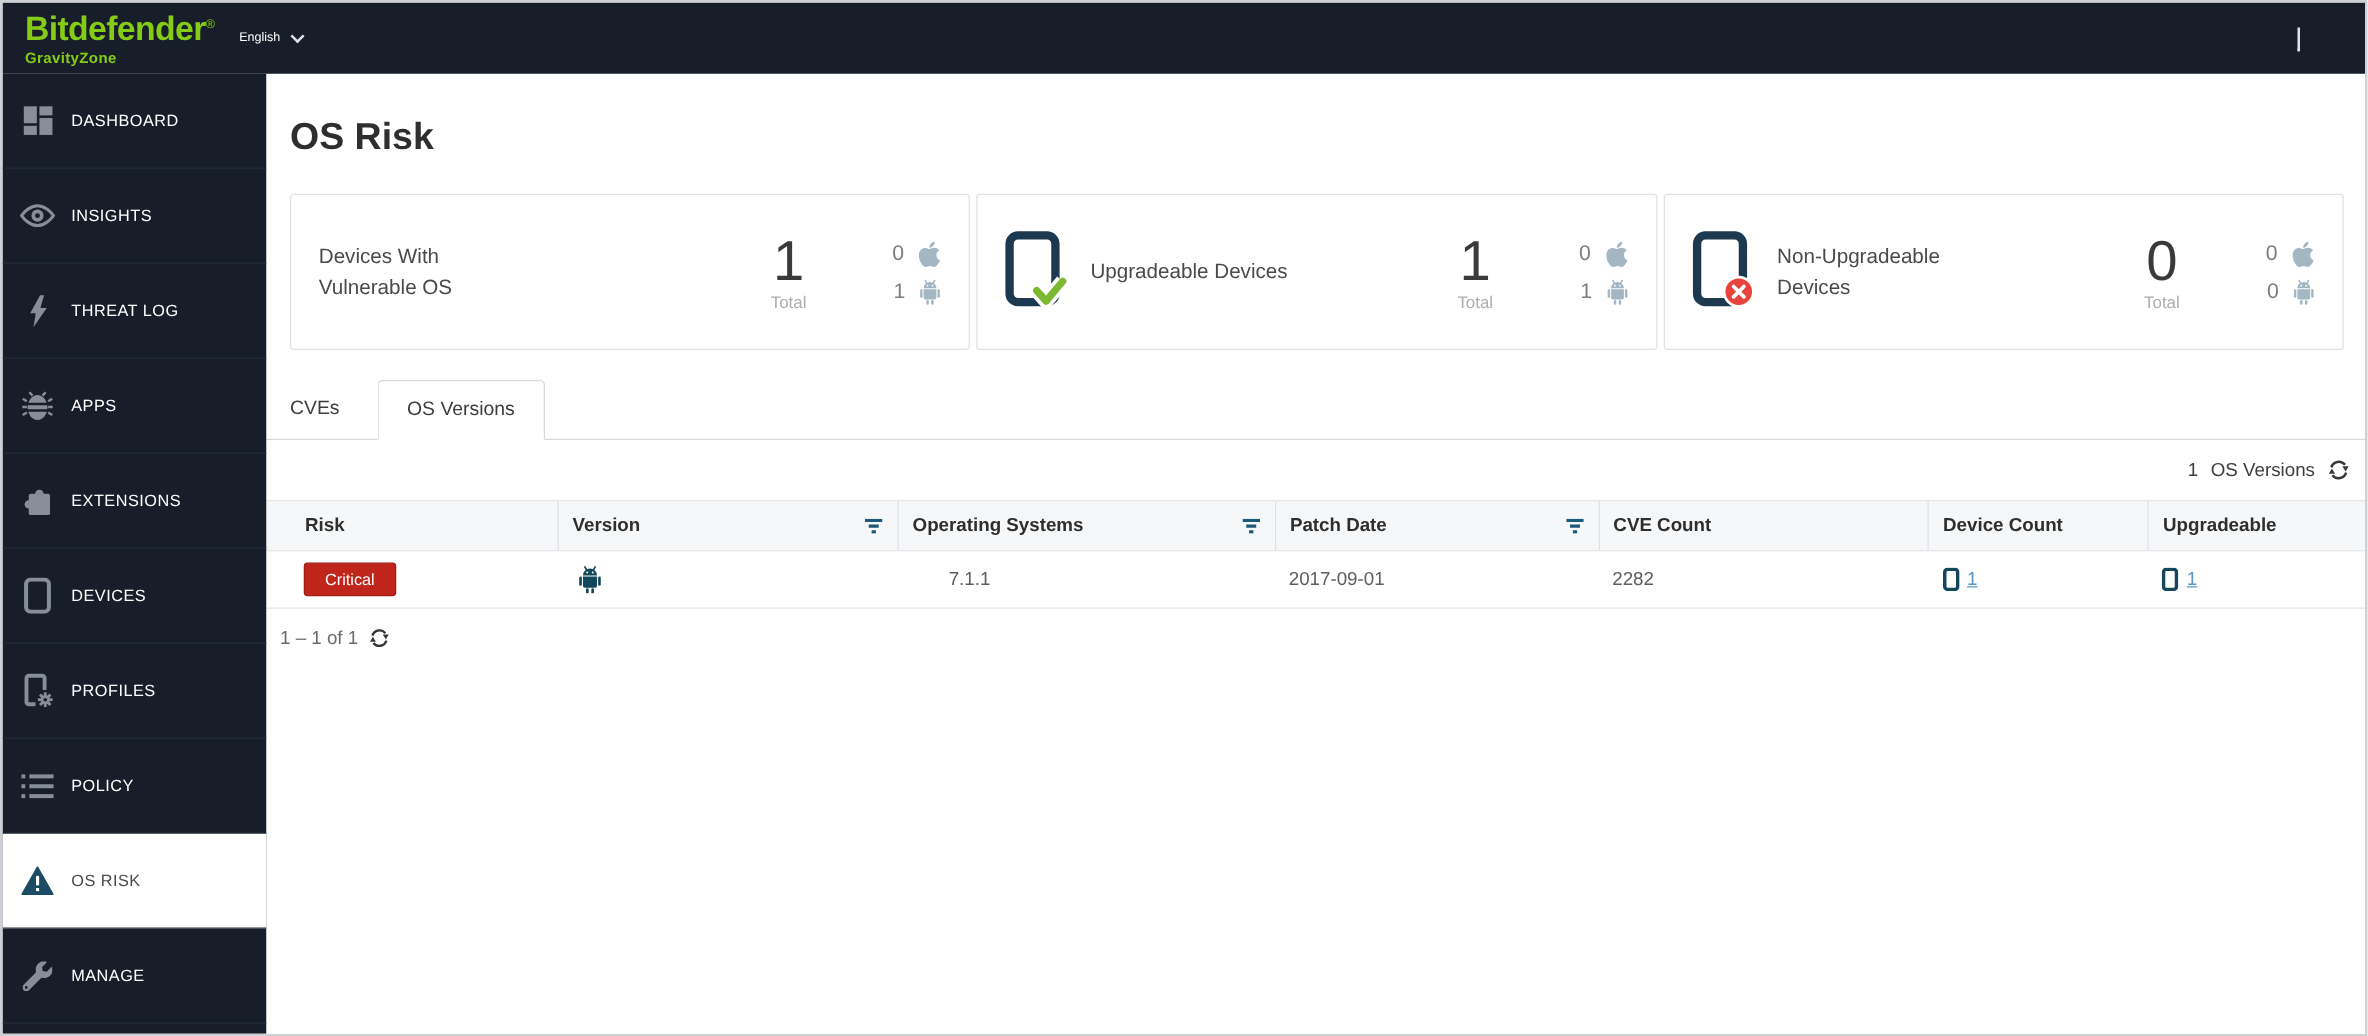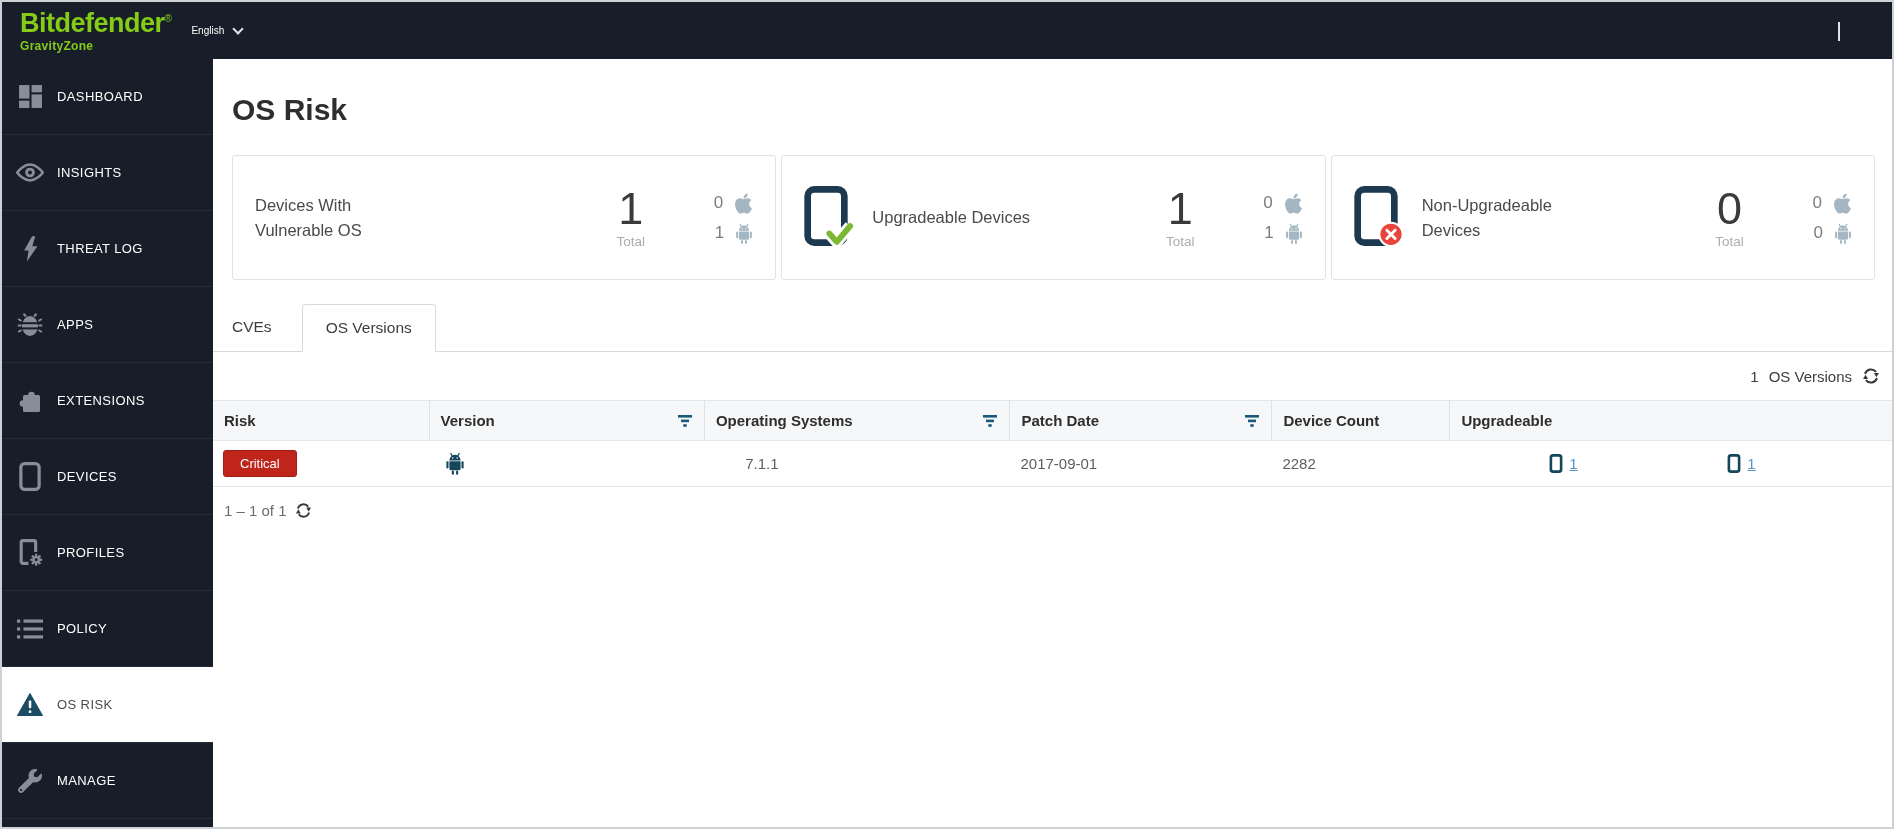--- a/index.html
+++ b/index.html
@@ -51,21 +51,21 @@
   
   .table-meta { height:48px; display:flex; align-items:center; justify-content:flex-end; padding-right:12px; gap:10px; }
   .meta-count, .meta-label { font-size:15px; color:#3d3d3d; }
   .refresh { color:#373737; display:flex; cursor:pointer; }
 
   
   .thead { display:flex; height:41px; background:#f6f7f8; border-top:1px solid #e6e6e6; border-bottom:1px solid #e6e6e6; }
   .th { display:flex; align-items:center; justify-content:space-between; padding:0 12px 0 11px; border-right:1px solid #dfe1e3; font-weight:bold; font-size:15px; color:#2e2e2e; cursor:pointer; }
   .th:last-child { border-right:none; }
   .filter-icon { color:#1b5a78; display:flex; cursor:pointer; }
-  .c1{width:12.9%;} .c2{width:18.2%;} .c3{width:16.4%;} .c4{width:15.6%;justify-content:space-between;} .c5{width:15.9%;} .c6{width:10.6%;} .c7{width:10.4%;}
+  .c1{width:12.9%;margin-left:20px;} .c2{width:18.2%;} .c3{width:16.4%;} .c4{width:15.6%;justify-content:space-between;} .c5{width:15.9%;} .c6{width:10.6%;} .c7{width:10.4%;}
   .trow { display:flex; height:46px; align-items:center; border-bottom:1px solid #e6e6e6; font-size:15px; color:#5e5e5e; }
   .td { padding-left:10px; display:flex; align-items:center; gap:6px; }
   .badge-critical { background:#c0251c; color:#fff; font-size:13px; padding:5px 16px; border-radius:3px; border:1px solid #9e1d15; }
   .os-android-icon { color:#14475c; display:flex; margin-left:5px; }
   .cell-phone-icon { color:#14475c; display:flex; }
   .cell-link { color:#5596c8; text-decoration:underline; cursor:pointer; }
 
   .pagination { display:flex; align-items:center; gap:8px; padding:15px 0 0 11px; font-size:15px; color:#6b6b6b; }
 
   .hidden-defs { position:absolute; width:0; height:0; overflow:hidden; }
@@ -378,20 +378,23 @@
           </span>
       </div>
       <div class="th c4">
         <span>Patch Date</span>
         <span class="filter-icon">
             <svg width="14" height="12" viewBox="0 0 14 12">
               <use href="#sym-filter"></use>
             </svg>
           </span>
       </div>
+      <div class="th c5">
+        <span>CVE Count</span>
+      </div>
       <div class="th c6">
         <span>Device Count</span>
       </div>
       <div class="th c7">
         <span>Upgradeable</span>
       </div>
     </div>
 
     <div class="trow">
       <div class="td c1">

